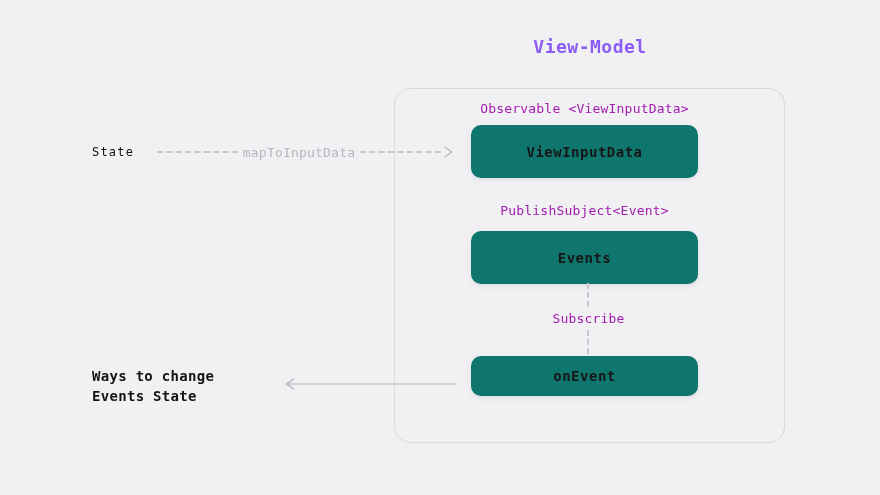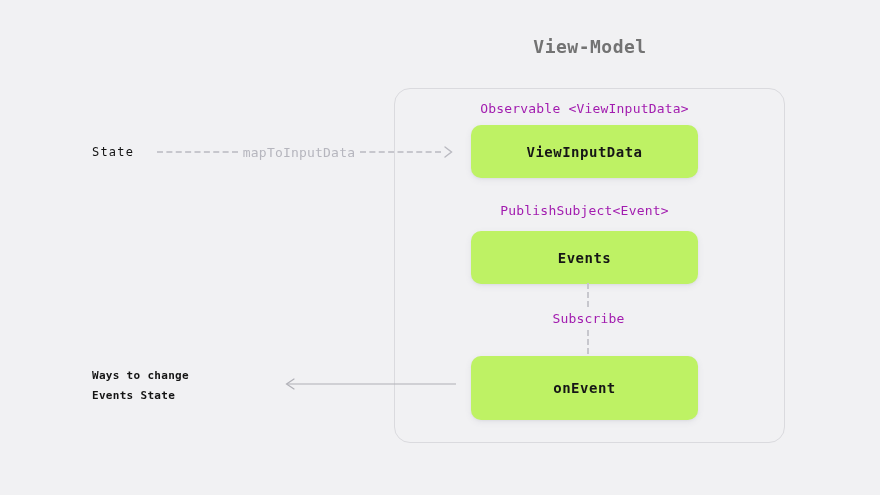--- a/index.html
+++ b/index.html
@@ -6,48 +6,48 @@
   body{
     width:880px;height:495px;
     background:#f1f1f3;
     font-family:"DejaVu Sans Mono","Liberation Mono",monospace;
     overflow:hidden;
   }
   .canvas{position:relative;width:880px;height:495px;background:#f1f1f3;}
 
   .diagram-title{
     position:absolute;left:394px;top:36px;width:392px;
-    text-align:center;font-size:18px;font-weight:bold;color:#737373;
+    text-align:center;font-size:18px;font-weight:bold;color:#8b5cf6;
     letter-spacing:.5px;
   }
 
   .vm-container{
     position:absolute;left:394px;top:88px;width:391px;height:355px;
     border:1px solid #dadade;border-radius:16px;
     box-sizing:border-box;
   }
 
   .gray-label{
     position:absolute;left:471px;width:227px;
     text-align:center;font-size:13px;color:#a21caf;letter-spacing:.2px;
   }
   .lbl-observable{top:101px;}
   .lbl-publish{top:203px;}
   .lbl-subscribe{top:311px;left:475px;}
 
   .node-box{
     position:absolute;left:471px;width:227px;height:53px;
-    background:#bef264;border-radius:10px;
+    background:#0f766e;border-radius:10px;
     display:flex;align-items:center;justify-content:center;
     font-size:14px;font-weight:bold;color:#161616;letter-spacing:.5px;
     box-shadow:0 2px 6px rgba(100,100,125,.10),0 1px 2px rgba(100,100,125,.06);
   }
   .box-viewinputdata{top:125px;}
   .box-events{top:231px;}
-  .box-onevent{top:356px;height:64px;}
+  .box-onevent{top:356px;height:40px;}
 
   .state-label{
     position:absolute;left:92px;top:142px;
     font-size:12px;font-weight:normal;color:#141414;letter-spacing:1.2px;
     line-height:20px;
   }
 
   .map-arrow{
     position:absolute;left:157px;top:145px;width:296px;height:14px;
     display:flex;align-items:center;gap:5px;justify-content:flex-end;
@@ -64,21 +64,21 @@
     position:absolute;left:587px;width:0;
     border-left:2px dashed #c7c7cd;
   }
   .v-dash-1{top:283px;height:24px;}
   .v-dash-2{top:330px;height:24px;}
 
   .current-state-arrow{position:absolute;left:280px;top:377px;}
 
   .ways-label{
     position:absolute;left:92px;top:366px;
-    font-size:11px;font-weight:bold;color:#141414;letter-spacing:.3px;
+    font-size:14px;font-weight:bold;color:#141414;letter-spacing:.3px;
     line-height:20px;
   }
 </style>
 </head>
 <body>
 
 <div class="canvas">
 
   <div class="diagram-title">View-Model</div>
 

